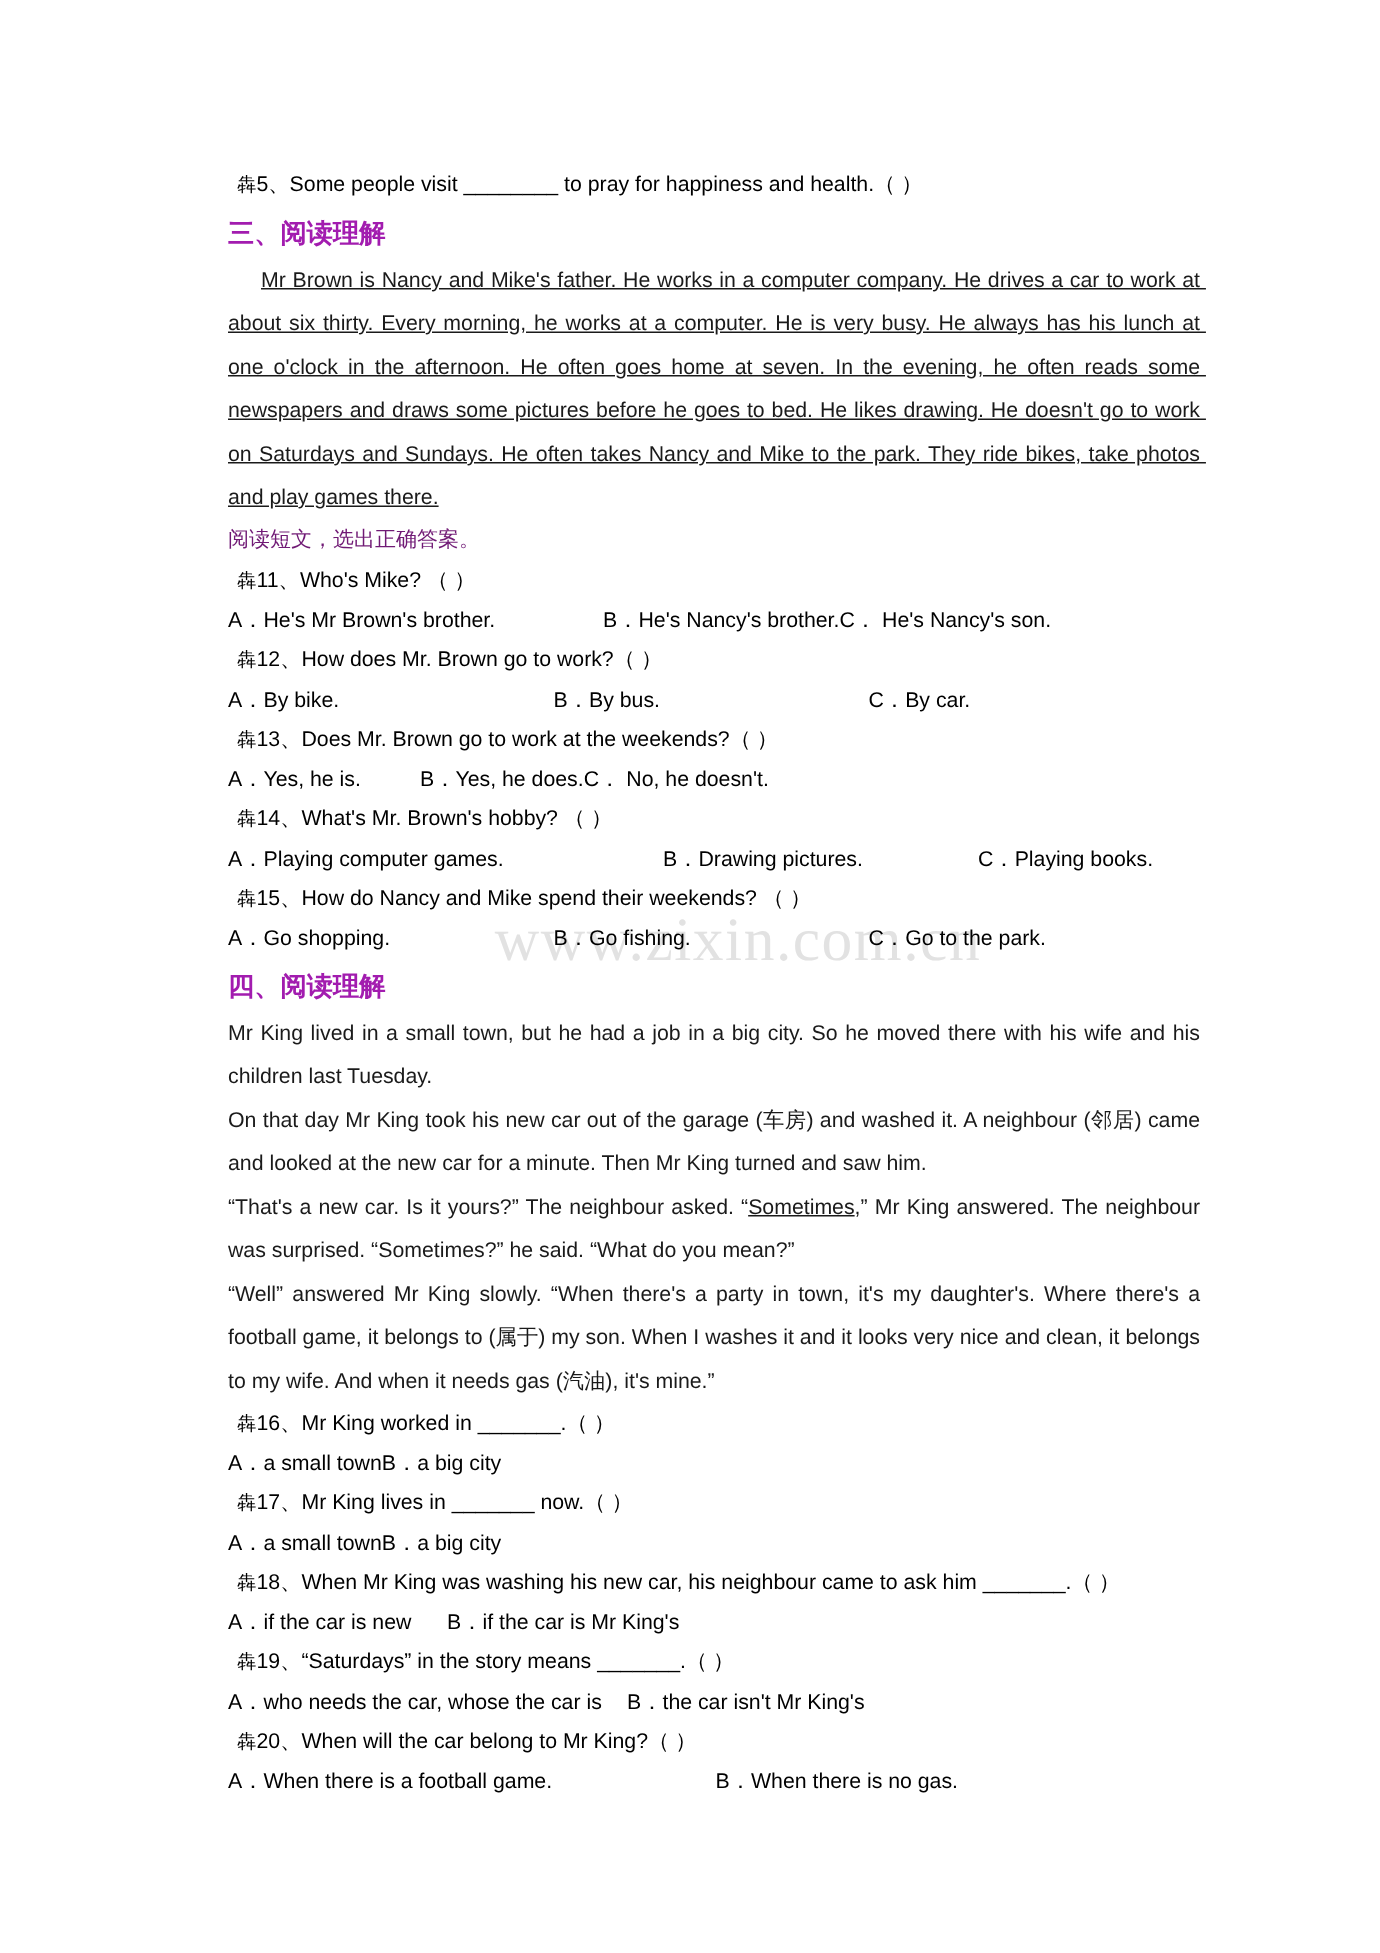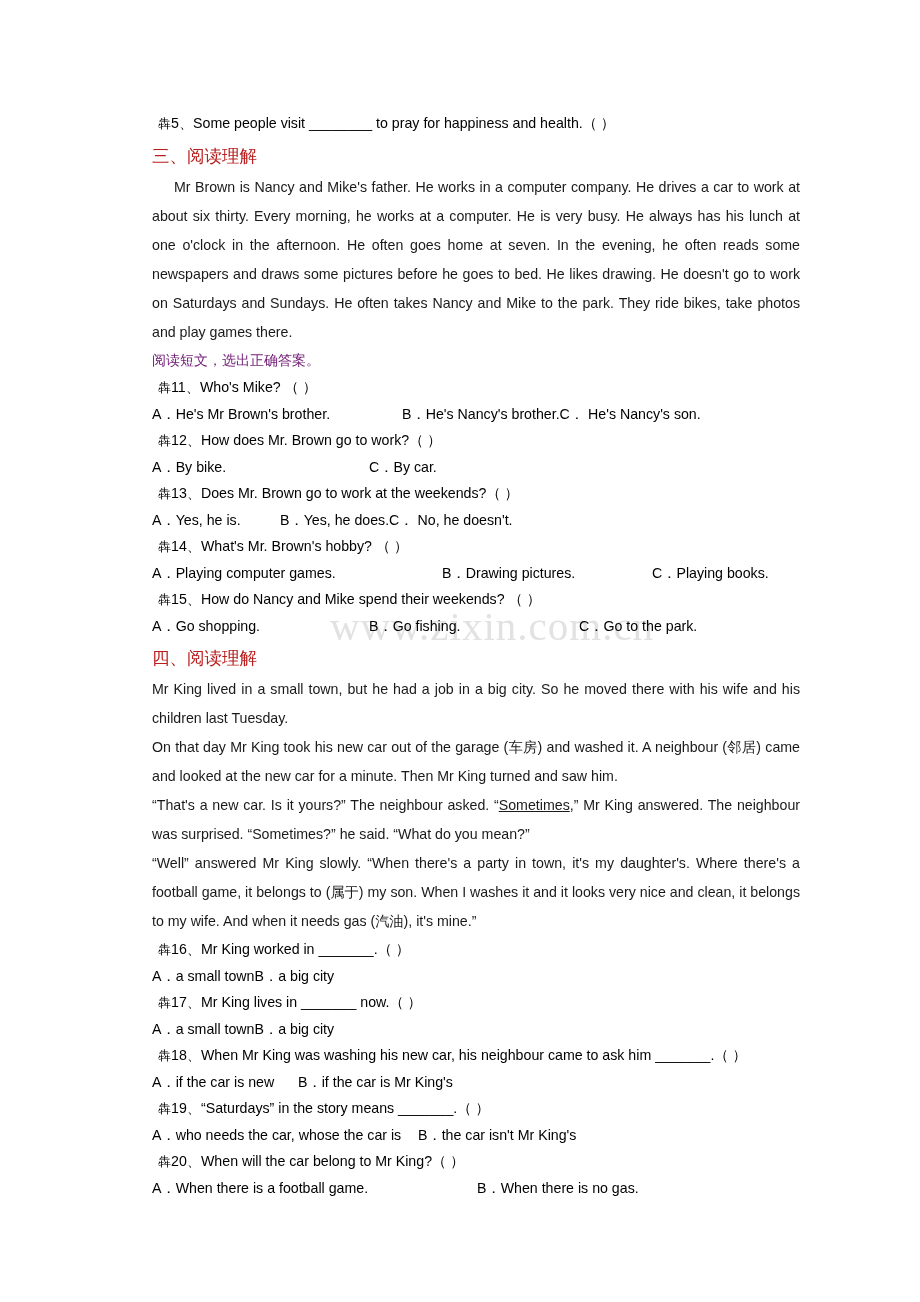--- a/index.html
+++ b/index.html
@@ -72,36 +72,36 @@
   .opt.col-c { flex: 0 0 auto; }
 
   .opt.wide-a { width: 290px; flex: 0 0 auto; }
   .opt.wide-b { width: 210px; flex: 0 0 auto; }
 
   .opt.tight { flex: 0 0 auto; white-space: pre; }
 
   .section-head {
     font-family: "DejaVu Sans", "Liberation Sans", sans-serif;
     font-size: 17.5px;
-    font-weight: normal;
+    font-weight: bold;
     line-height: 30px;
     margin-top: 4px;
     margin-bottom: 2px;
-    color: #b91c1c;
+    color: #a21caf;
   }
 
   .para {
     font-size: 14.2px;
     line-height: 29px;
     text-align: justify;
     text-justify: inter-word;
     color: #1a1a1a;
     white-space: pre-wrap;
   }
-  .para.indent { text-indent: 22px; }
+  .para.indent { text-indent: 22px; text-decoration: underline; }
 
   .cn-note {
     font-family: "DejaVu Sans", "Liberation Sans", sans-serif;
     font-size: 14px;
     line-height: 27px;
     color: #701a75;
   }
 
   .marker {
     font-family: "DejaVu Sans", "Liberation Sans", sans-serif;
@@ -131,20 +131,21 @@
     <div class="q-line"><span class="marker">犇</span><span>11、</span><span>Who's Mike?  （ ）</span></div>
     <div class="opt-line">
       <span class="opt tight" style="width:250px"><span>A．</span><span>He's Mr Brown's brother.</span></span>
       <span class="opt tight"><span>B．</span><span>He's Nancy's brother.C．</span></span>
       <span class="opt tight" style="padding-left:4px"><span>He's Nancy's son.</span></span>
     </div>
 
     <div class="q-line"><span class="marker">犇</span><span>12、</span><span>How does Mr. Brown go to work?（ ）</span></div>
     <div class="opt-line">
       <span class="opt col-a"><span>A．</span><span>By bike.</span></span>
+      <span class="opt col-b"><span>B．</span><span>By bus.</span></span>
       <span class="opt col-c"><span>C．</span><span>By car.</span></span>
     </div>
 
     <div class="q-line"><span class="marker">犇</span><span>13、</span><span>Does Mr. Brown go to work at the weekends?（ ）</span></div>
     <div class="opt-line">
       <span class="opt tight" style="width:128px"><span>A．</span><span>Yes, he is.</span></span>
       <span class="opt tight"><span>B．</span><span>Yes, he does.C．</span></span>
       <span class="opt tight" style="padding-left:4px"><span>No, he doesn't.</span></span>
     </div>
 

